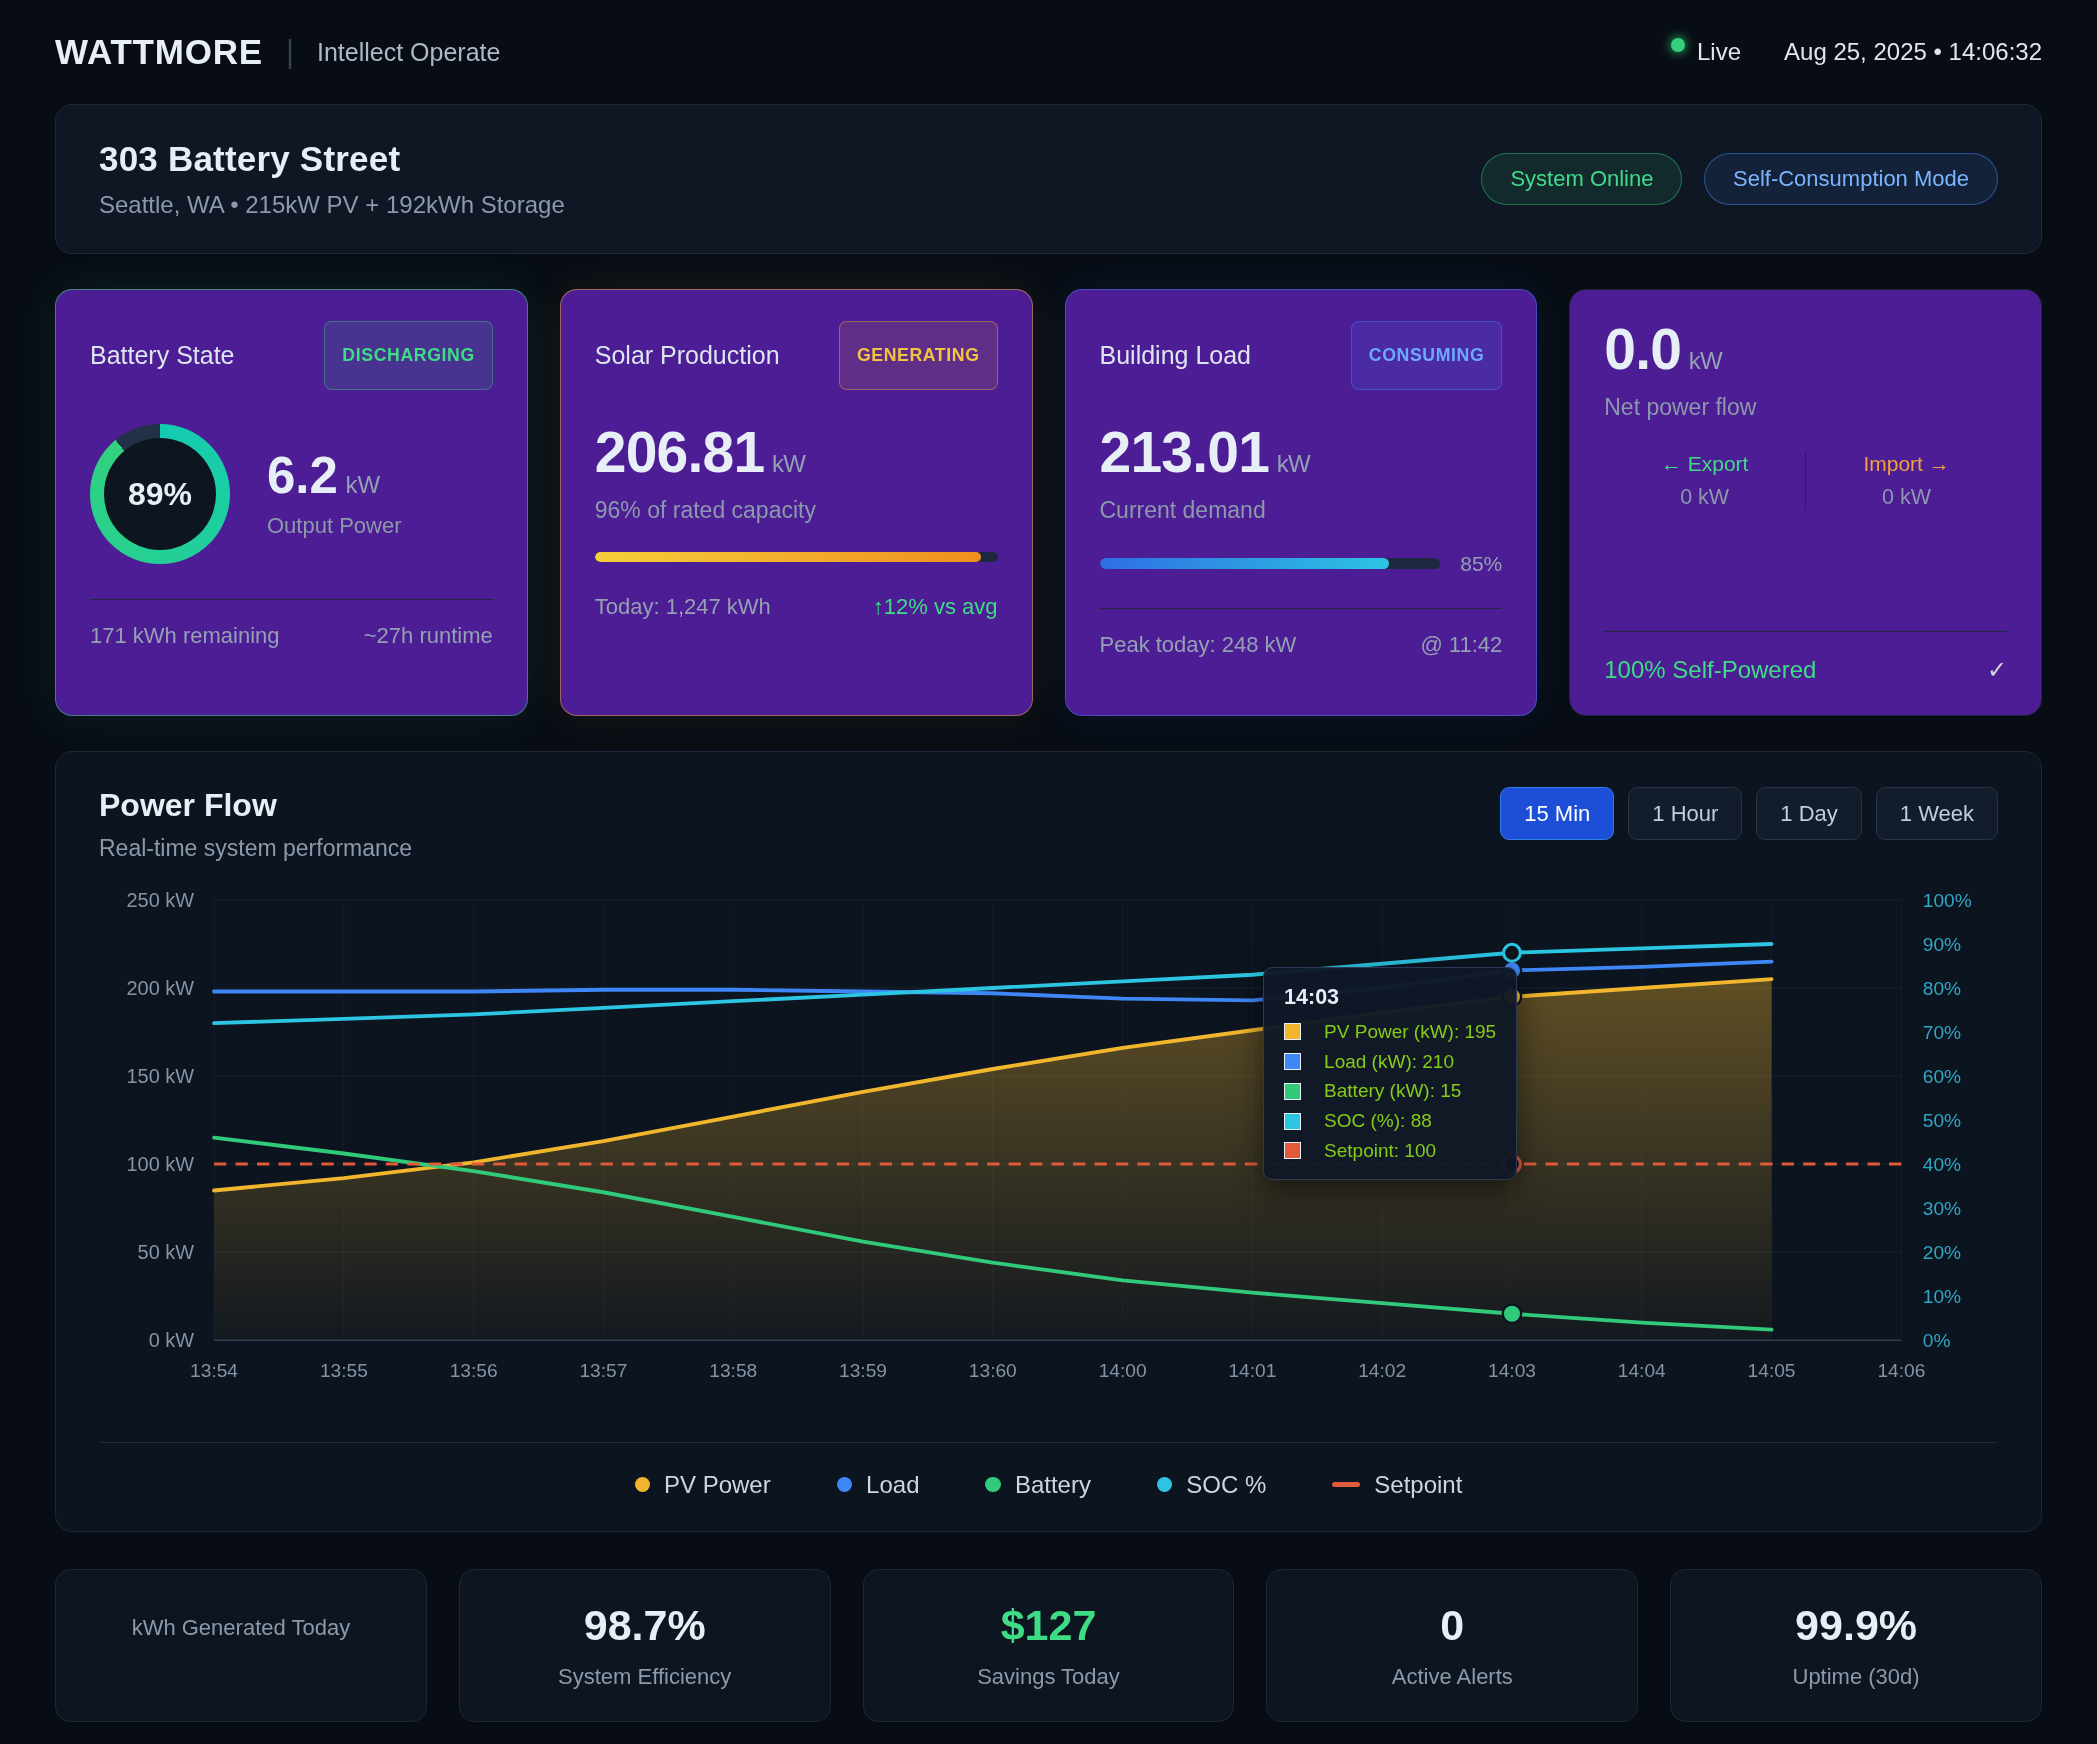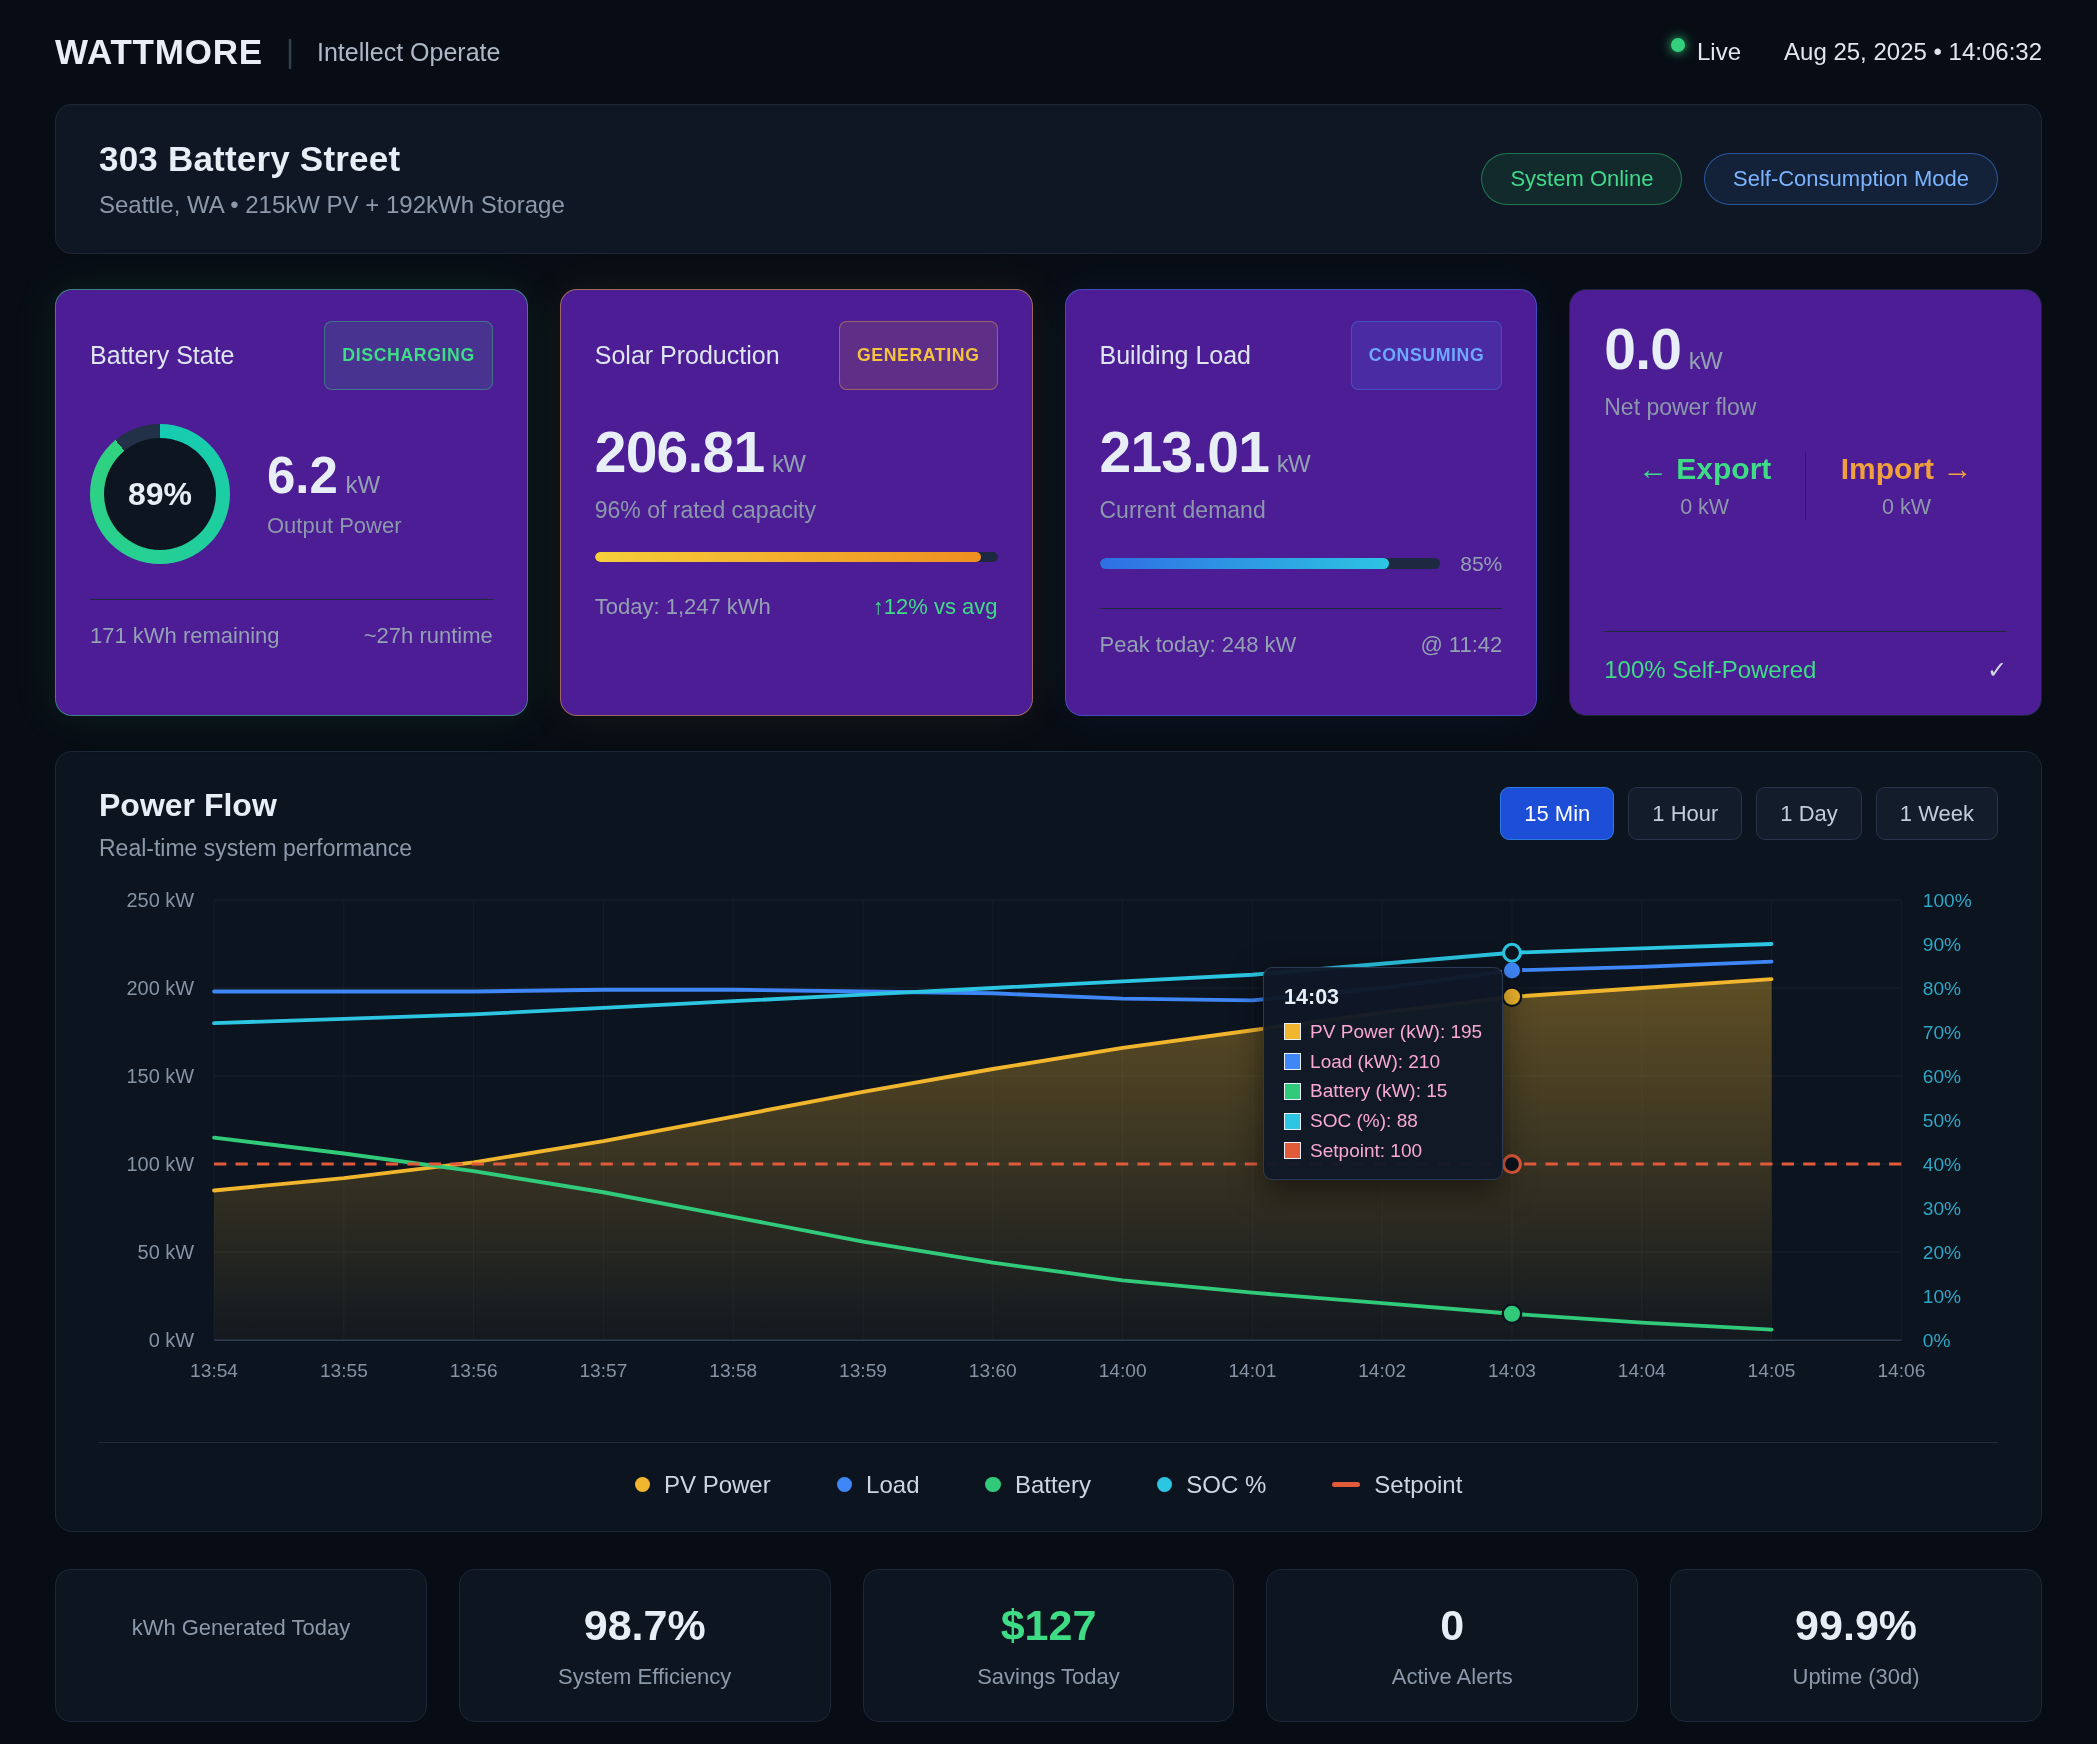--- a/index.html
+++ b/index.html
@@ -48,40 +48,40 @@
 .bar-row{display:flex;align-items:center;gap:20px;margin-top:28px;margin-bottom:32px}
 .bar-track{flex:1;height:10.7px;border-radius:5.4px;background:#1d2940;overflow:hidden}
 .bar-fill{height:100%;border-radius:5.4px}
 .bar-solar{background:linear-gradient(90deg,#f6cf3a,#ef8f1f)}
 .bar-load{background:linear-gradient(90deg,#2f6ee4,#2cc5e2)}
 .bar-pct{font-size:21px;color:#93a1b2}
 .delta-up{color:#3fdc86!important}
 .gx-row{display:flex;margin-top:31px;margin-bottom:29px}
 .gx-col{flex:1;text-align:center}
 .gx-col+.gx-col{border-left:0.8px solid #1e2a3b}
-.gx-label{font-size:30px;font-weight:700}
+.gx-label{font-size:21px;font-weight:400}
 .exp{color:#3fdc86}
 .imp{color:#f0a13c}
 .gx-val{font-size:21.5px;color:#8c99aa;margin-top:9.2px}
 .gx-foot{display:flex;justify-content:space-between;align-items:center;font-size:24px;padding-top:24.6px;border-top:0.8px solid #1e2a3b;margin-top:auto}
 .gx-foot .sp{color:#3fdc86}
 .gx-foot .chk{color:#cfd8e2}
 .chart-card{background:#0c141f;border:0.8px solid #1c2737;border-radius:17px;padding:35px 43px 26px;margin-bottom:37px}
 .chart-head{display:flex;justify-content:space-between;align-items:flex-start;margin-bottom:18.4px}
 .chart-title{font-size:32px;font-weight:700}
 .chart-sub{font-size:23px;color:#8c99aa;margin-top:10.7px}
 .ranges{display:flex;gap:14px}
 .range-btn{font-size:22px;color:#c3cdd9;background:#121c2b;border:0.8px solid #27344a;border-radius:9.2px;padding:12.3px 23px;cursor:pointer;font-family:inherit}
 .range-btn.active{background:#1d4ed8;border-color:#2e7de5;color:#fff}
 .chart-wrap{position:relative}
 .chart-wrap svg{display:block;width:100%;height:auto}
 svg text{font-family:"Liberation Sans",sans-serif}
 .chart-tooltip{position:absolute;left:61.3%;top:16%;background:rgba(16,24,38,.96);border:0.8px solid #2c3b55;border-radius:9.2px;padding:17px 20px;box-shadow:0 10.7px 31px rgba(0,0,0,.5);z-index:3}
 .tt-title{font-size:21.5px;font-weight:700;margin-bottom:10.7px}
-.tt-row{display:flex;align-items:center;gap:9px;font-size:19px;color:#f9a8d4;margin-top:7.7px;white-space:nowrap}
+.tt-row{display:flex;align-items:center;gap:23px;font-size:19px;color:#84cc16;margin-top:7.7px;white-space:nowrap}
 .sw{width:17px;height:17px;border:1.5px solid #e8eef6;display:inline-block;flex:0 0 auto}
 .legend{display:flex;justify-content:center;gap:66px;border-top:0.8px solid #202c3e;margin-top:18.4px;padding:28px 0 6.1px}
 .leg-item{display:flex;align-items:center;gap:14px;font-size:24px;color:#cdd6e0;cursor:pointer}
 .dot{width:15.4px;height:15.4px;border-radius:50%;display:inline-block}
 .dash{width:28px;height:5.4px;border-radius:3.1px;display:inline-block}
 .kpi-row{display:grid;grid-template-columns:repeat(5,1fr);gap:32px}
 .kpi{background:#0d1520;border:0.8px solid #1c2737;border-radius:15.4px;padding:31px 15.4px;text-align:center}
 .kpi-value{font-size:43px;font-weight:700}
 .kpi-label{font-size:22px;color:#8c99aa;margin-top:14px}
 </style>

